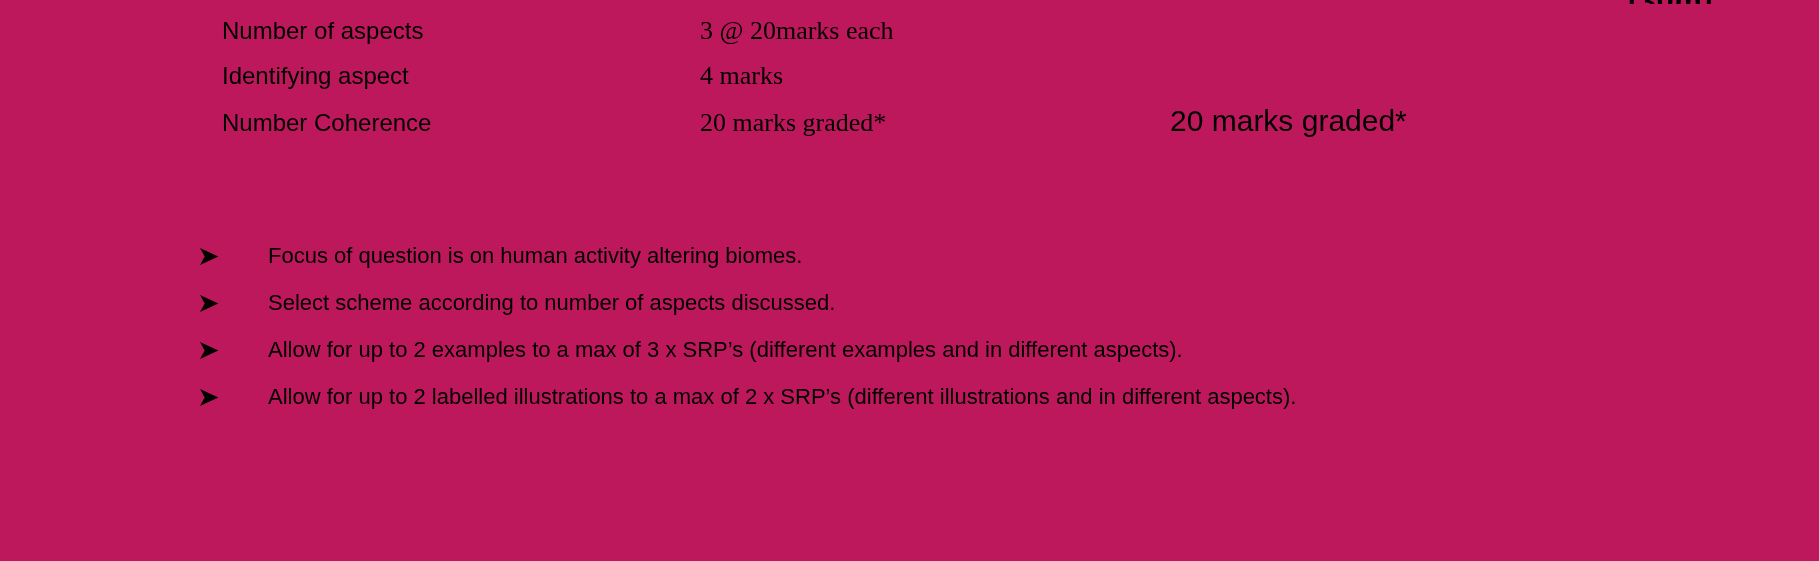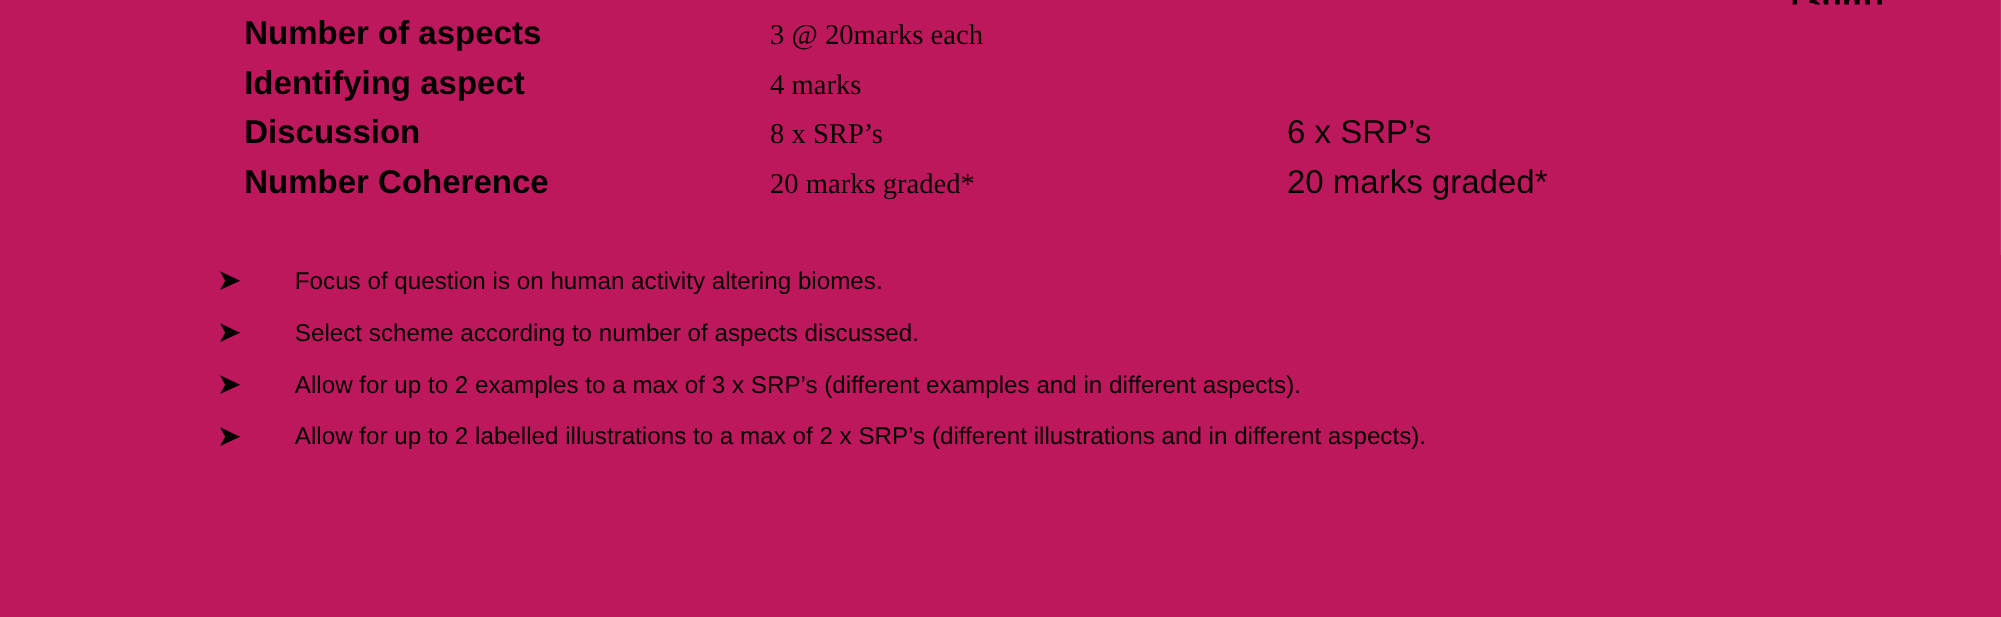--- a/index.html
+++ b/index.html
@@ -43,24 +43,23 @@
     width: 1380px;
   }
   .criteria-row {
     display: flex;
     align-items: baseline;
     height: 45px;
   }
   .col-label {
     width: 478px;
     flex: 0 0 478px;
-    font-size: 30px;
+    font-size: 24px;
     line-height: 45px;
     white-space: nowrap;
-    font-weight: bold;
   }
   .col-a {
     width: 470px;
     flex: 0 0 470px;
     font-size: 26px;
     line-height: 45px;
     white-space: nowrap;
     font-family: Liberation Serif, serif;
   }
   .col-b {
@@ -110,25 +109,20 @@
     <div class="criteria-row">
       <div class="col-label">Number of aspects</div>
       <div class="col-a">3 @ 20marks each</div>
     </div>
 
     <div class="criteria-row">
       <div class="col-label">Identifying aspect</div>
       <div class="col-a">4 marks</div>
     </div>
 
-    <div class="criteria-row">
-      <div class="col-label">Discussion</div>
-      <div class="col-a">8 x SRP’s</div>
-      <div class="col-b">6 x SRP’s</div>
-    </div>
 
     <div class="criteria-row">
       <div class="col-label">Number Coherence</div>
       <div class="col-a">20 marks graded*</div>
       <div class="col-b">20 marks graded*</div>
     </div>
 
   </div>
 
   <div class="notes">

